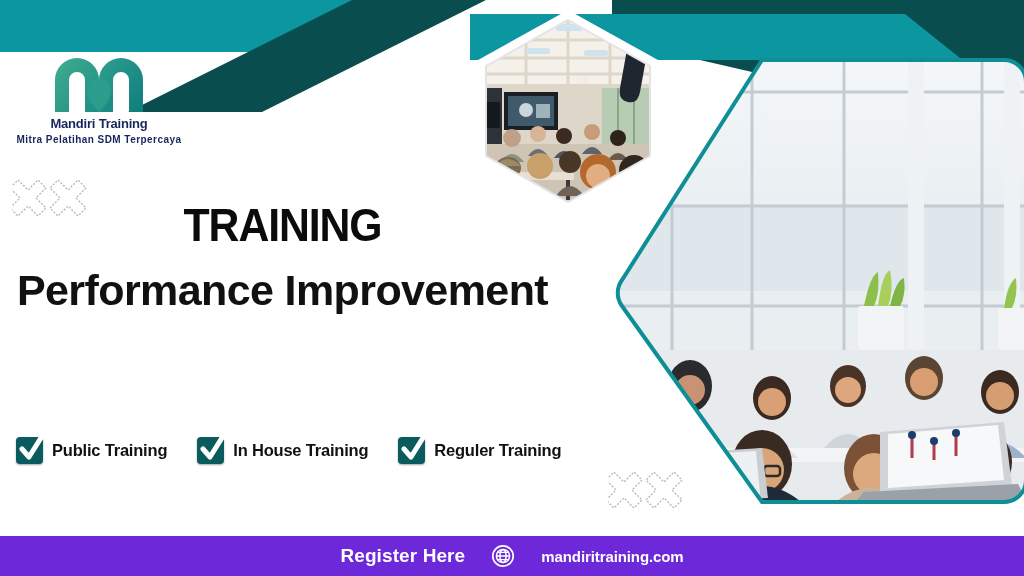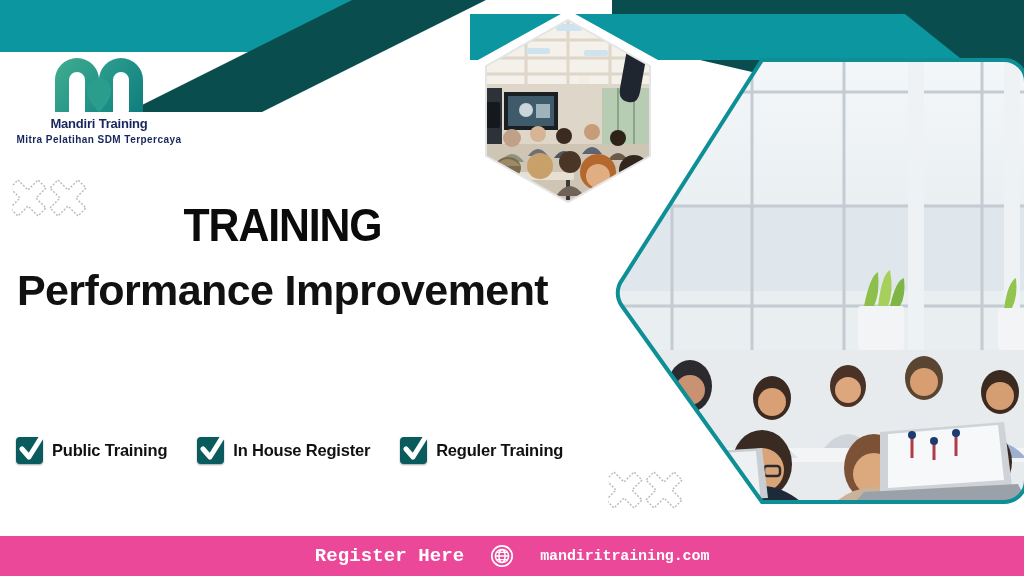--- a/index.html
+++ b/index.html
@@ -51,21 +51,21 @@
   .check-label { font-size:16.5px; font-weight:bold; color:#111; letter-spacing:-.2px; white-space:nowrap; }
 
   
   .hex-small { position:absolute; left:452px; top:6px; width:232px; height:232px; }
   .hex-big   { position:absolute; left:612px; top:56px; width:418px; height:452px; }
   .hex-small svg, .hex-big svg { display:block; }
 
   
   .footer {
     position:absolute; left:0; bottom:0; width:1024px; height:40px;
-    background:#ec4899; display:flex; align-items:center; justify-content:center; gap:26px;font-family:Liberation Mono, monospace;
+    background:#6d28d9; display:flex; align-items:center; justify-content:center; gap:26px;
   }
   .reg-here { font-size:19px; font-weight:bold; color:#fff; letter-spacing:.1px; }
   .globe { width:24px; height:24px; flex:0 0 auto; }
   .site { font-size:15px; font-weight:bold; color:#fff; letter-spacing:-.1px; }
 </style>
 </head>
 <body>
 
 <div class="stage">
 
@@ -152,21 +152,21 @@
       <span class="check-label">Public Training</span>
     </div>
 
     <div class="check-item">
       <span class="cbox">
         <span class="sq"></span>
         <svg width="28" height="34" viewBox="0 0 28 34">
           <path d="M4 17 L11 25 L26 1" fill="none" stroke="#ffffff" stroke-width="5" stroke-linecap="round" stroke-linejoin="round"></path>
         </svg>
       </span>
-      <span class="check-label">In House Register</span>
+      <span class="check-label">In House Training</span>
     </div>
 
     <div class="check-item">
       <span class="cbox">
         <span class="sq"></span>
         <svg width="28" height="34" viewBox="0 0 28 34">
           <path d="M4 17 L11 25 L26 1" fill="none" stroke="#ffffff" stroke-width="5" stroke-linecap="round" stroke-linejoin="round"></path>
         </svg>
       </span>
       <span class="check-label">Reguler Training</span>

